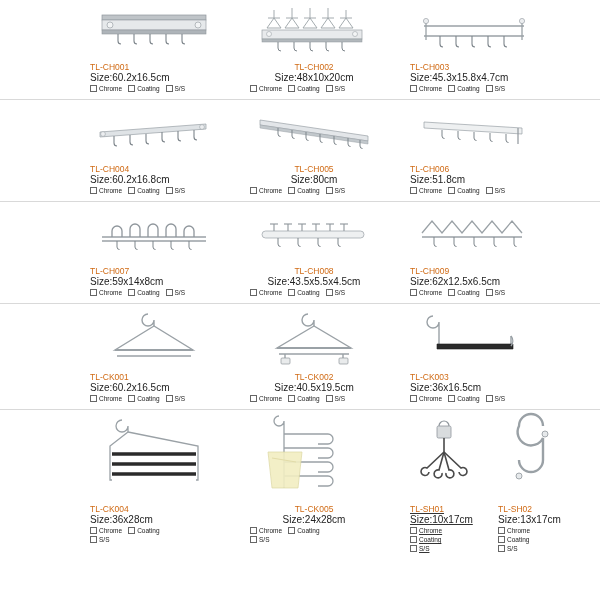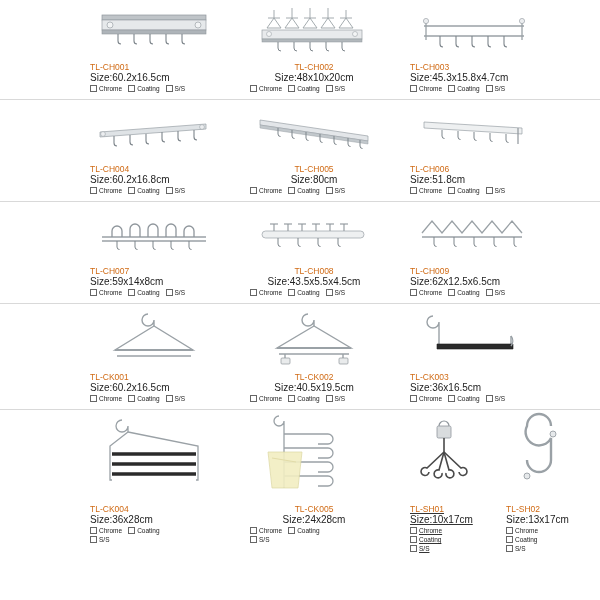--- a/index.html
+++ b/index.html
@@ -636,21 +636,21 @@
             <span class="cb"></span>
             <span>Coating</span>
           </label>
         <label class="opt">
             <span class="cb"></span>
             <span>S/S</span>
           </label>
       </div>
     </div>
 
-    <div class="cell" style="margin-left:16px;width:80px;">
+    <div class="cell" style="margin-left:8px;width:80px;">
       <div class="img-box last">
         <svg width="70" height="88" viewBox="0 0 70 88">
           <g fill="none" stroke="#9aa1a6" stroke-width="2.4">
             <path d="M46 14 a12 12 0 1 0 -24 0 a12 12 0 0 0 24 12 v22 a12 12 0 0 1 -24 0"></path>
           </g>
           <circle cx="48" cy="22" r="3" fill="#e6e9eb" stroke="#8f969c" stroke-width="0.8"></circle>
           <circle cx="22" cy="64" r="3" fill="#e6e9eb" stroke="#8f969c" stroke-width="0.8"></circle>
         </svg>
       </div>
       <div class="code">TL-SH02</div>

